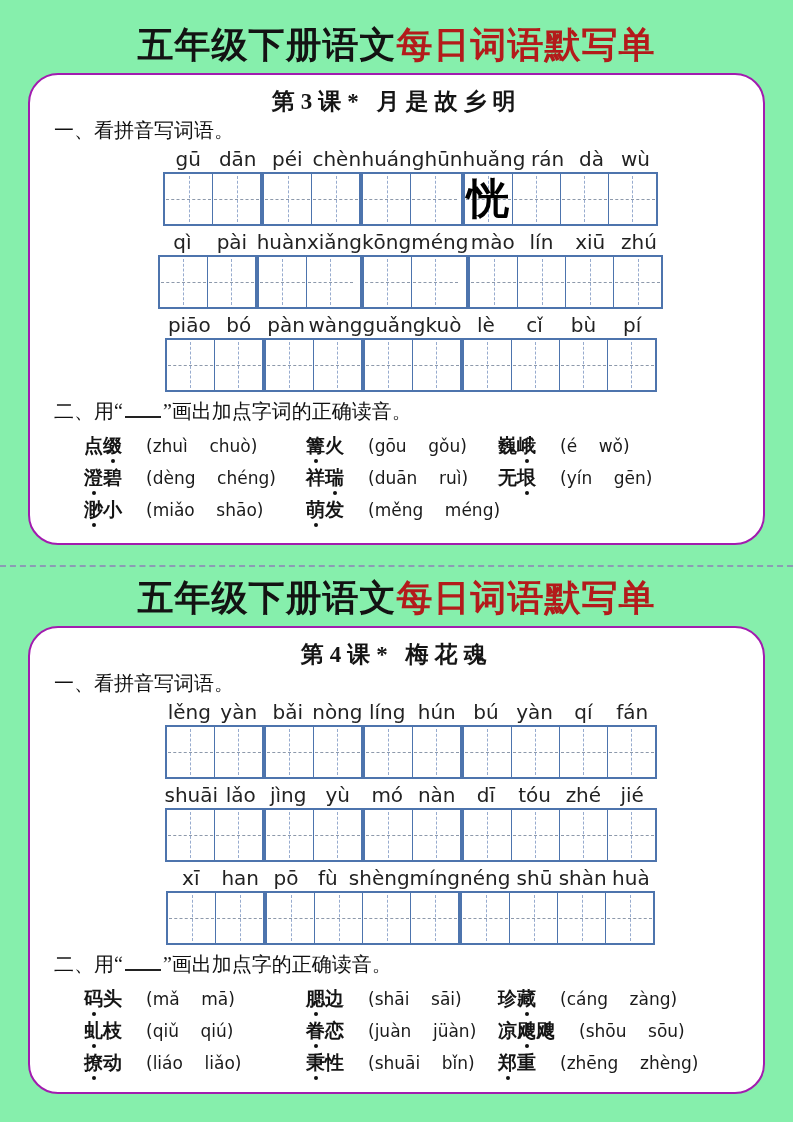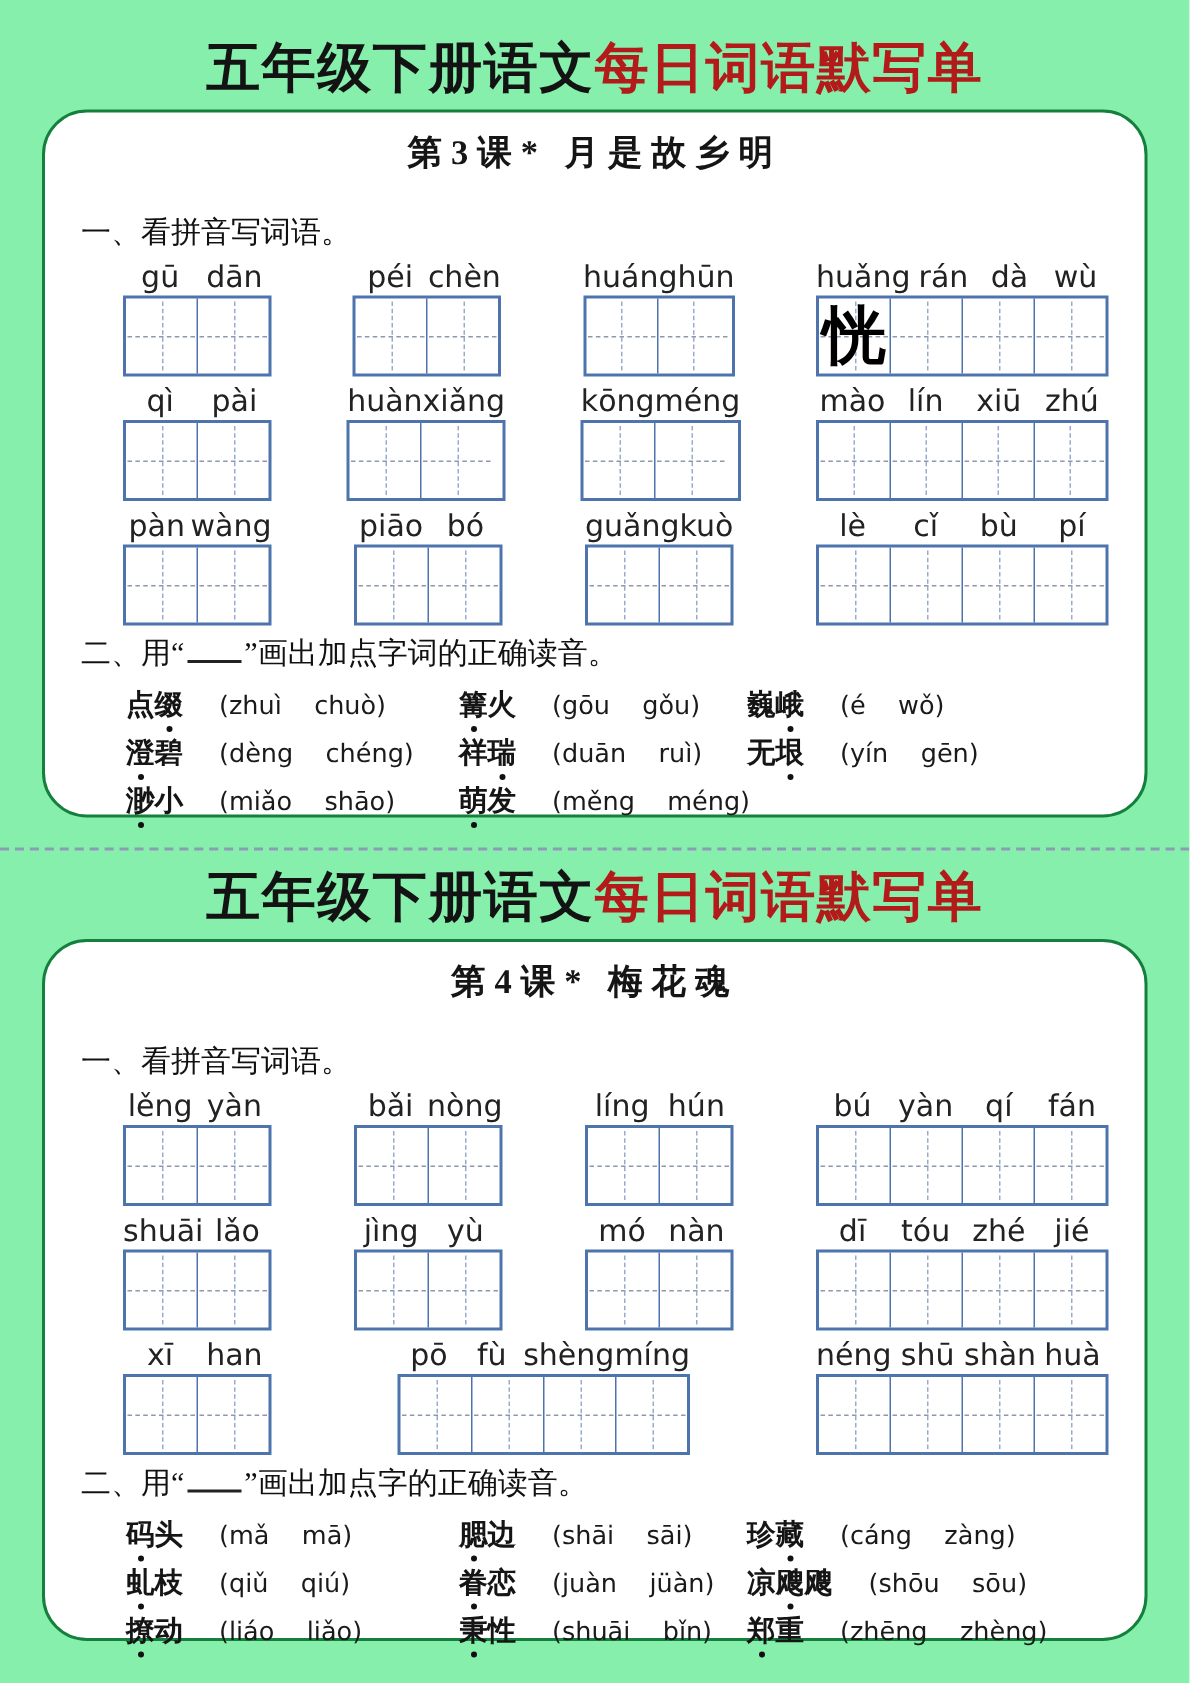--- a/index.html
+++ b/index.html
@@ -8,32 +8,32 @@
     overflow:hidden; font-family:"Liberation Serif","DejaVu Serif",serif; color:#151515;
   }
   .main-title { margin:0; text-align:center; font-weight:bold; font-size:36px; line-height:42px; letter-spacing:1px; }
   .page1 .main-title { padding-top:24px; }
   .page2 .main-title { padding-top:10px; }
   .t-black { color:#131313; }
   .t-red { color:#b31b1b; }
 
   .panel {
     box-sizing:border-box; margin:7px 28px 0; height:472px;
-    border:2px solid #15803d; border-radius:30px; padding:10px 24px;
+    border:2px solid #a21caf; border-radius:30px; padding:10px 24px;
     background:#fff;
   }
   .page2 .panel { height:468px; }
 
   .lesson { margin:2px 0 0; text-align:center; font-size:23px; font-weight:bold; letter-spacing:6px; line-height:30px; }
-  .sec-label { margin-top:25px; font-size:20px; line-height:26px; color:#111; }
+  .sec-label { margin-top:0; font-size:20px; line-height:26px; color:#111; }
   .sec2 { margin-top:6px; }
   .blank { display:inline-block; width:36px; border-bottom:2.5px solid #222; height:14px; margin:0 2px; }
 
   .rows { }
-  .dict-row { display:flex; justify-content:space-between; align-items:flex-end; padding-left:28px; margin-top:4px; }
+  .dict-row { display:flex; justify-content:center; align-items:flex-end; padding-left:28px; margin-top:4px; }
   .group { display:flex; flex-direction:column; }
   .pinyin { display:flex; font-family:"DejaVu Sans",sans-serif; font-size:20px; line-height:25px; color:#222; }
   .syl { flex:1 0 0; text-align:center; white-space:nowrap; }
   .box { display:flex; border:2px solid #4d74ad; background:#fff; }
   .cell { position:relative; width:47px; height:50px; border-right:1px solid #4d74ad; }
   .cell:last-child { border-right:none; }
   .cell::before { content:""; position:absolute; left:50%; top:2px; bottom:2px; border-left:1px dashed #97abce; }
   .cell::after  { content:""; position:absolute; top:50%; left:1px; right:1px; border-top:1px dashed #8d99ab; }
   .prefill { position:absolute; inset:0; z-index:2; display:flex; align-items:center; justify-content:center;
              font-size:42px; font-weight:bold; color:#000; }
@@ -148,32 +148,32 @@
                 <div class="cell"></div>
                 <div class="cell"></div>
                 <div class="cell"></div>
                 <div class="cell"></div>
               </div>
             </div>
           </div>
           <div class="dict-row">
             <div class="group">
               <div class="pinyin">
+                <span class="syl">piāo</span>
+                <span class="syl">bó</span>
+              </div>
+              <div class="box">
+                <div class="cell"></div>
+                <div class="cell"></div>
+              </div>
+            </div>
+            <div class="group">
+              <div class="pinyin">
                 <span class="syl">pàn</span>
                 <span class="syl">wàng</span>
-              </div>
-              <div class="box">
-                <div class="cell"></div>
-                <div class="cell"></div>
-              </div>
-            </div>
-            <div class="group">
-              <div class="pinyin">
-                <span class="syl">piāo</span>
-                <span class="syl">bó</span>
               </div>
               <div class="box">
                 <div class="cell"></div>
                 <div class="cell"></div>
               </div>
             </div>
             <div class="group">
               <div class="pinyin">
                 <span class="syl">guǎng</span>
                 <span class="syl">kuò</span>

